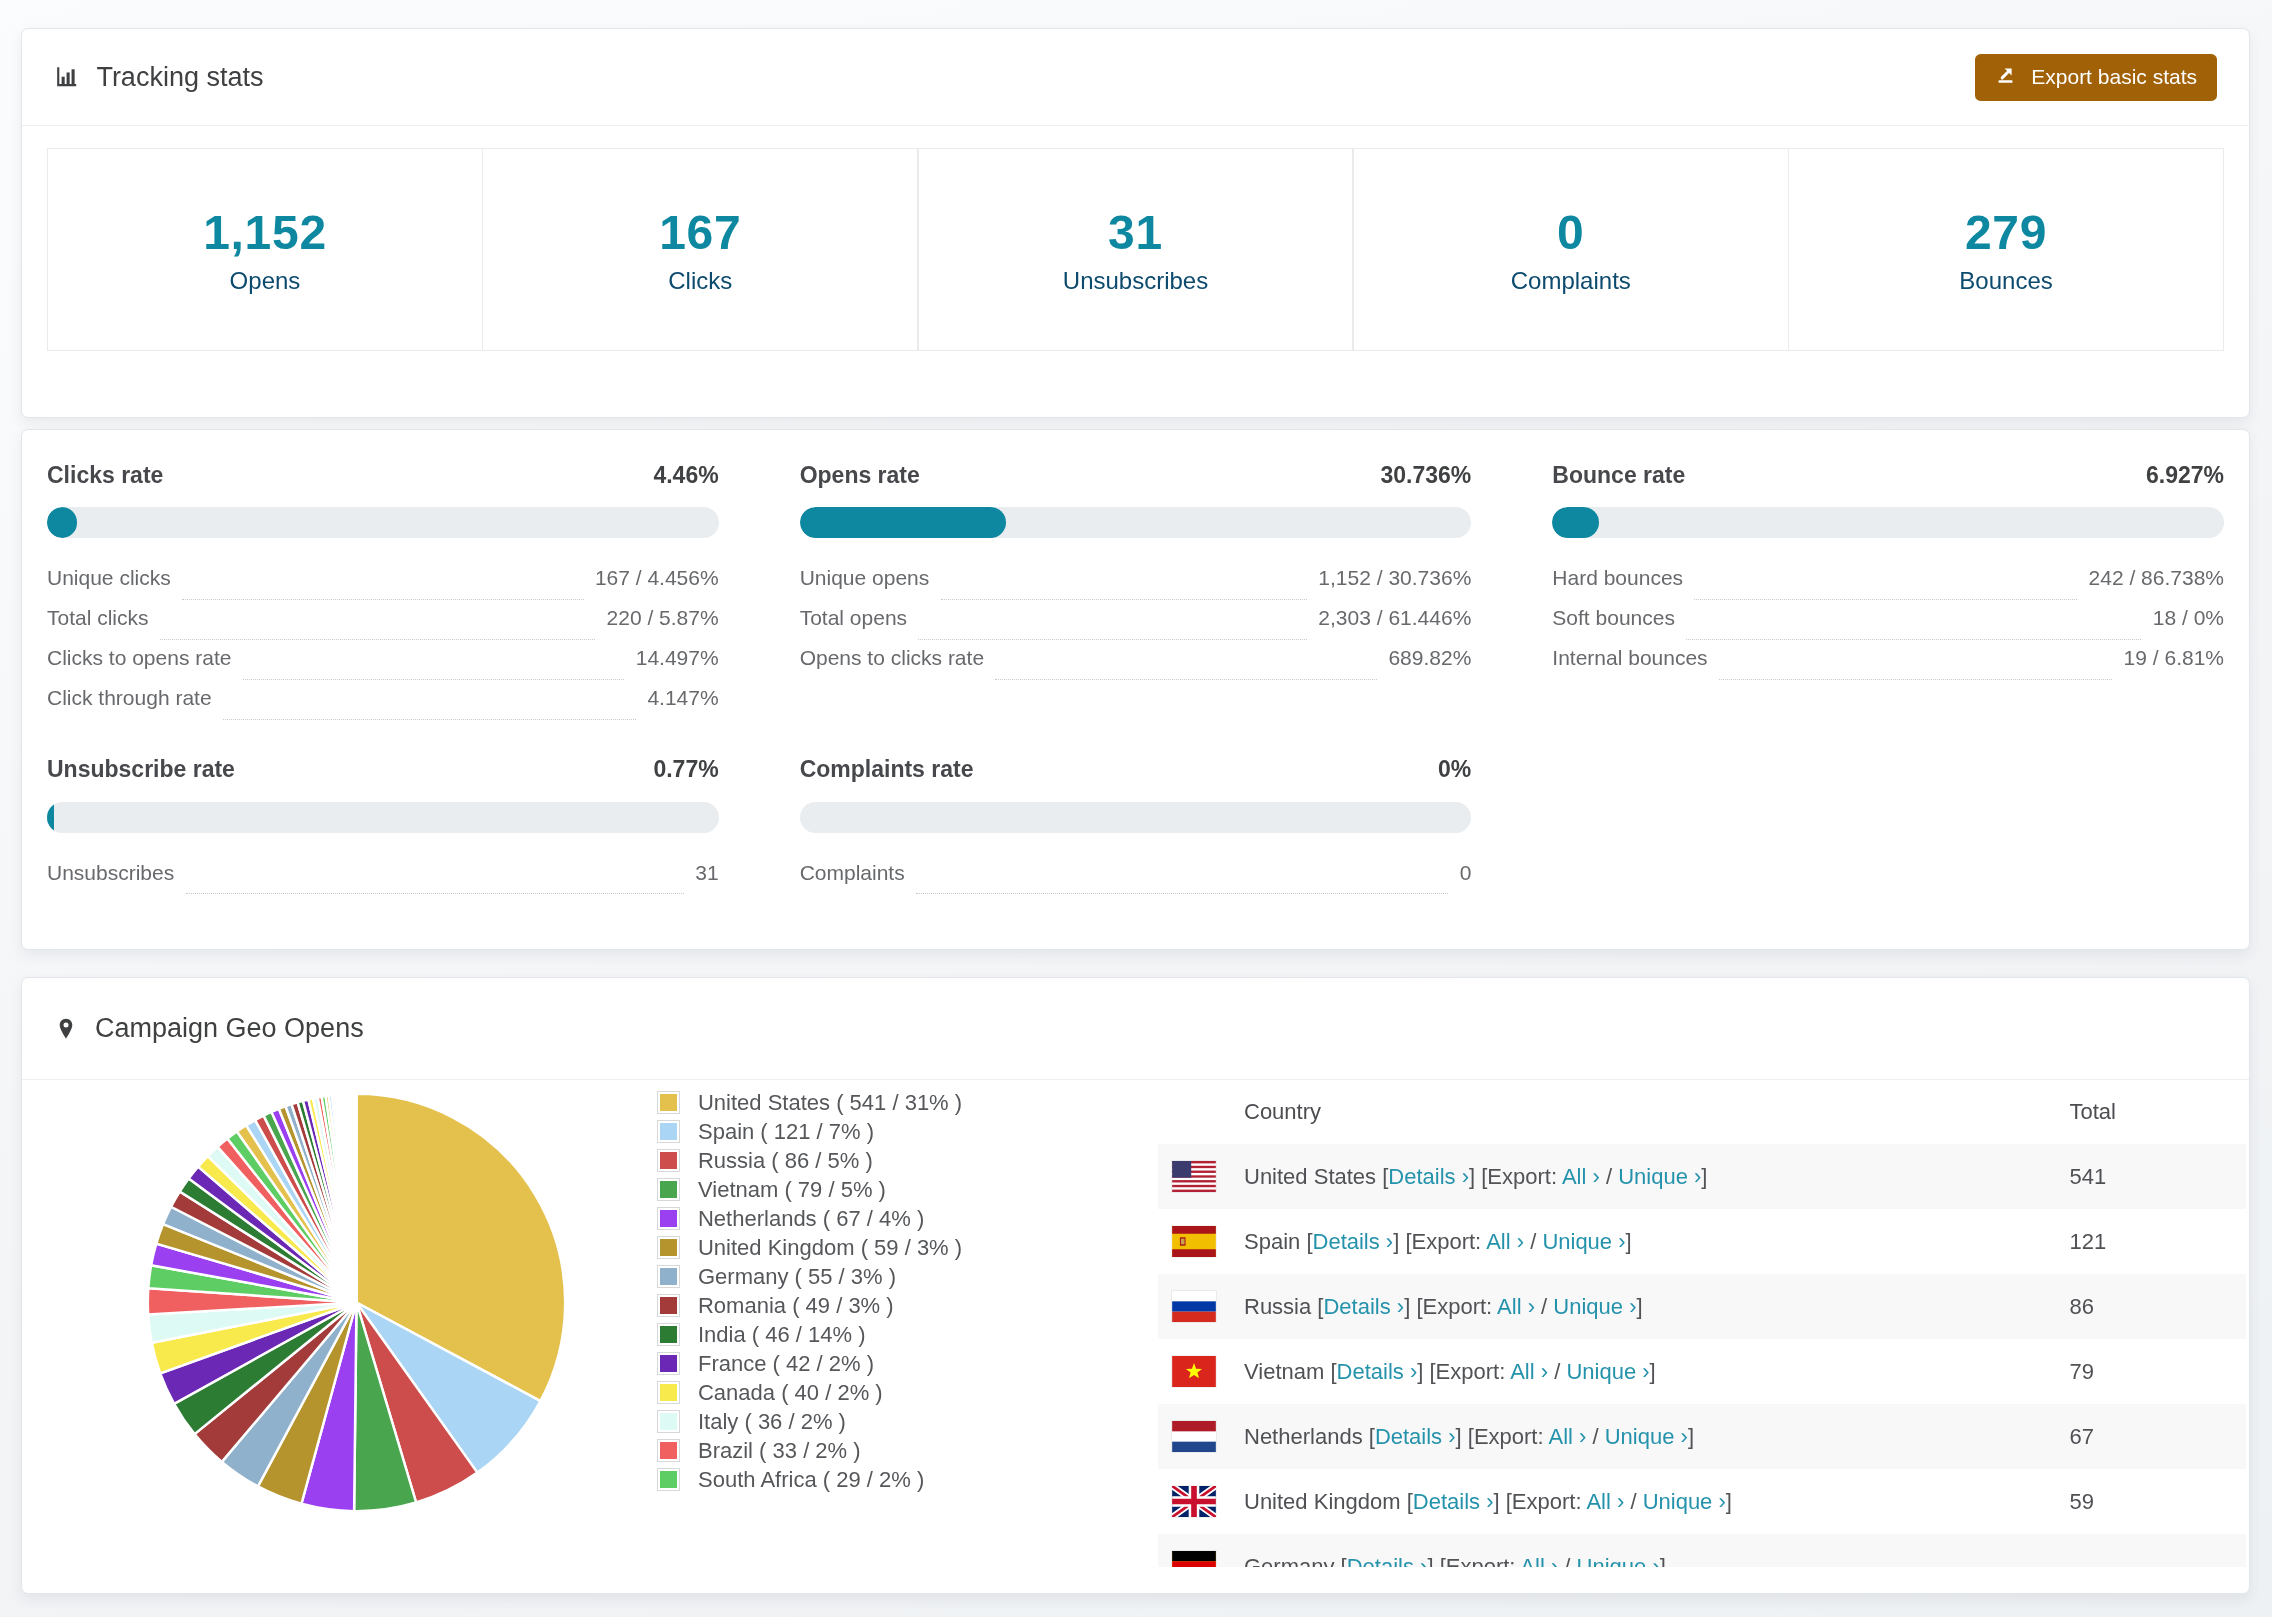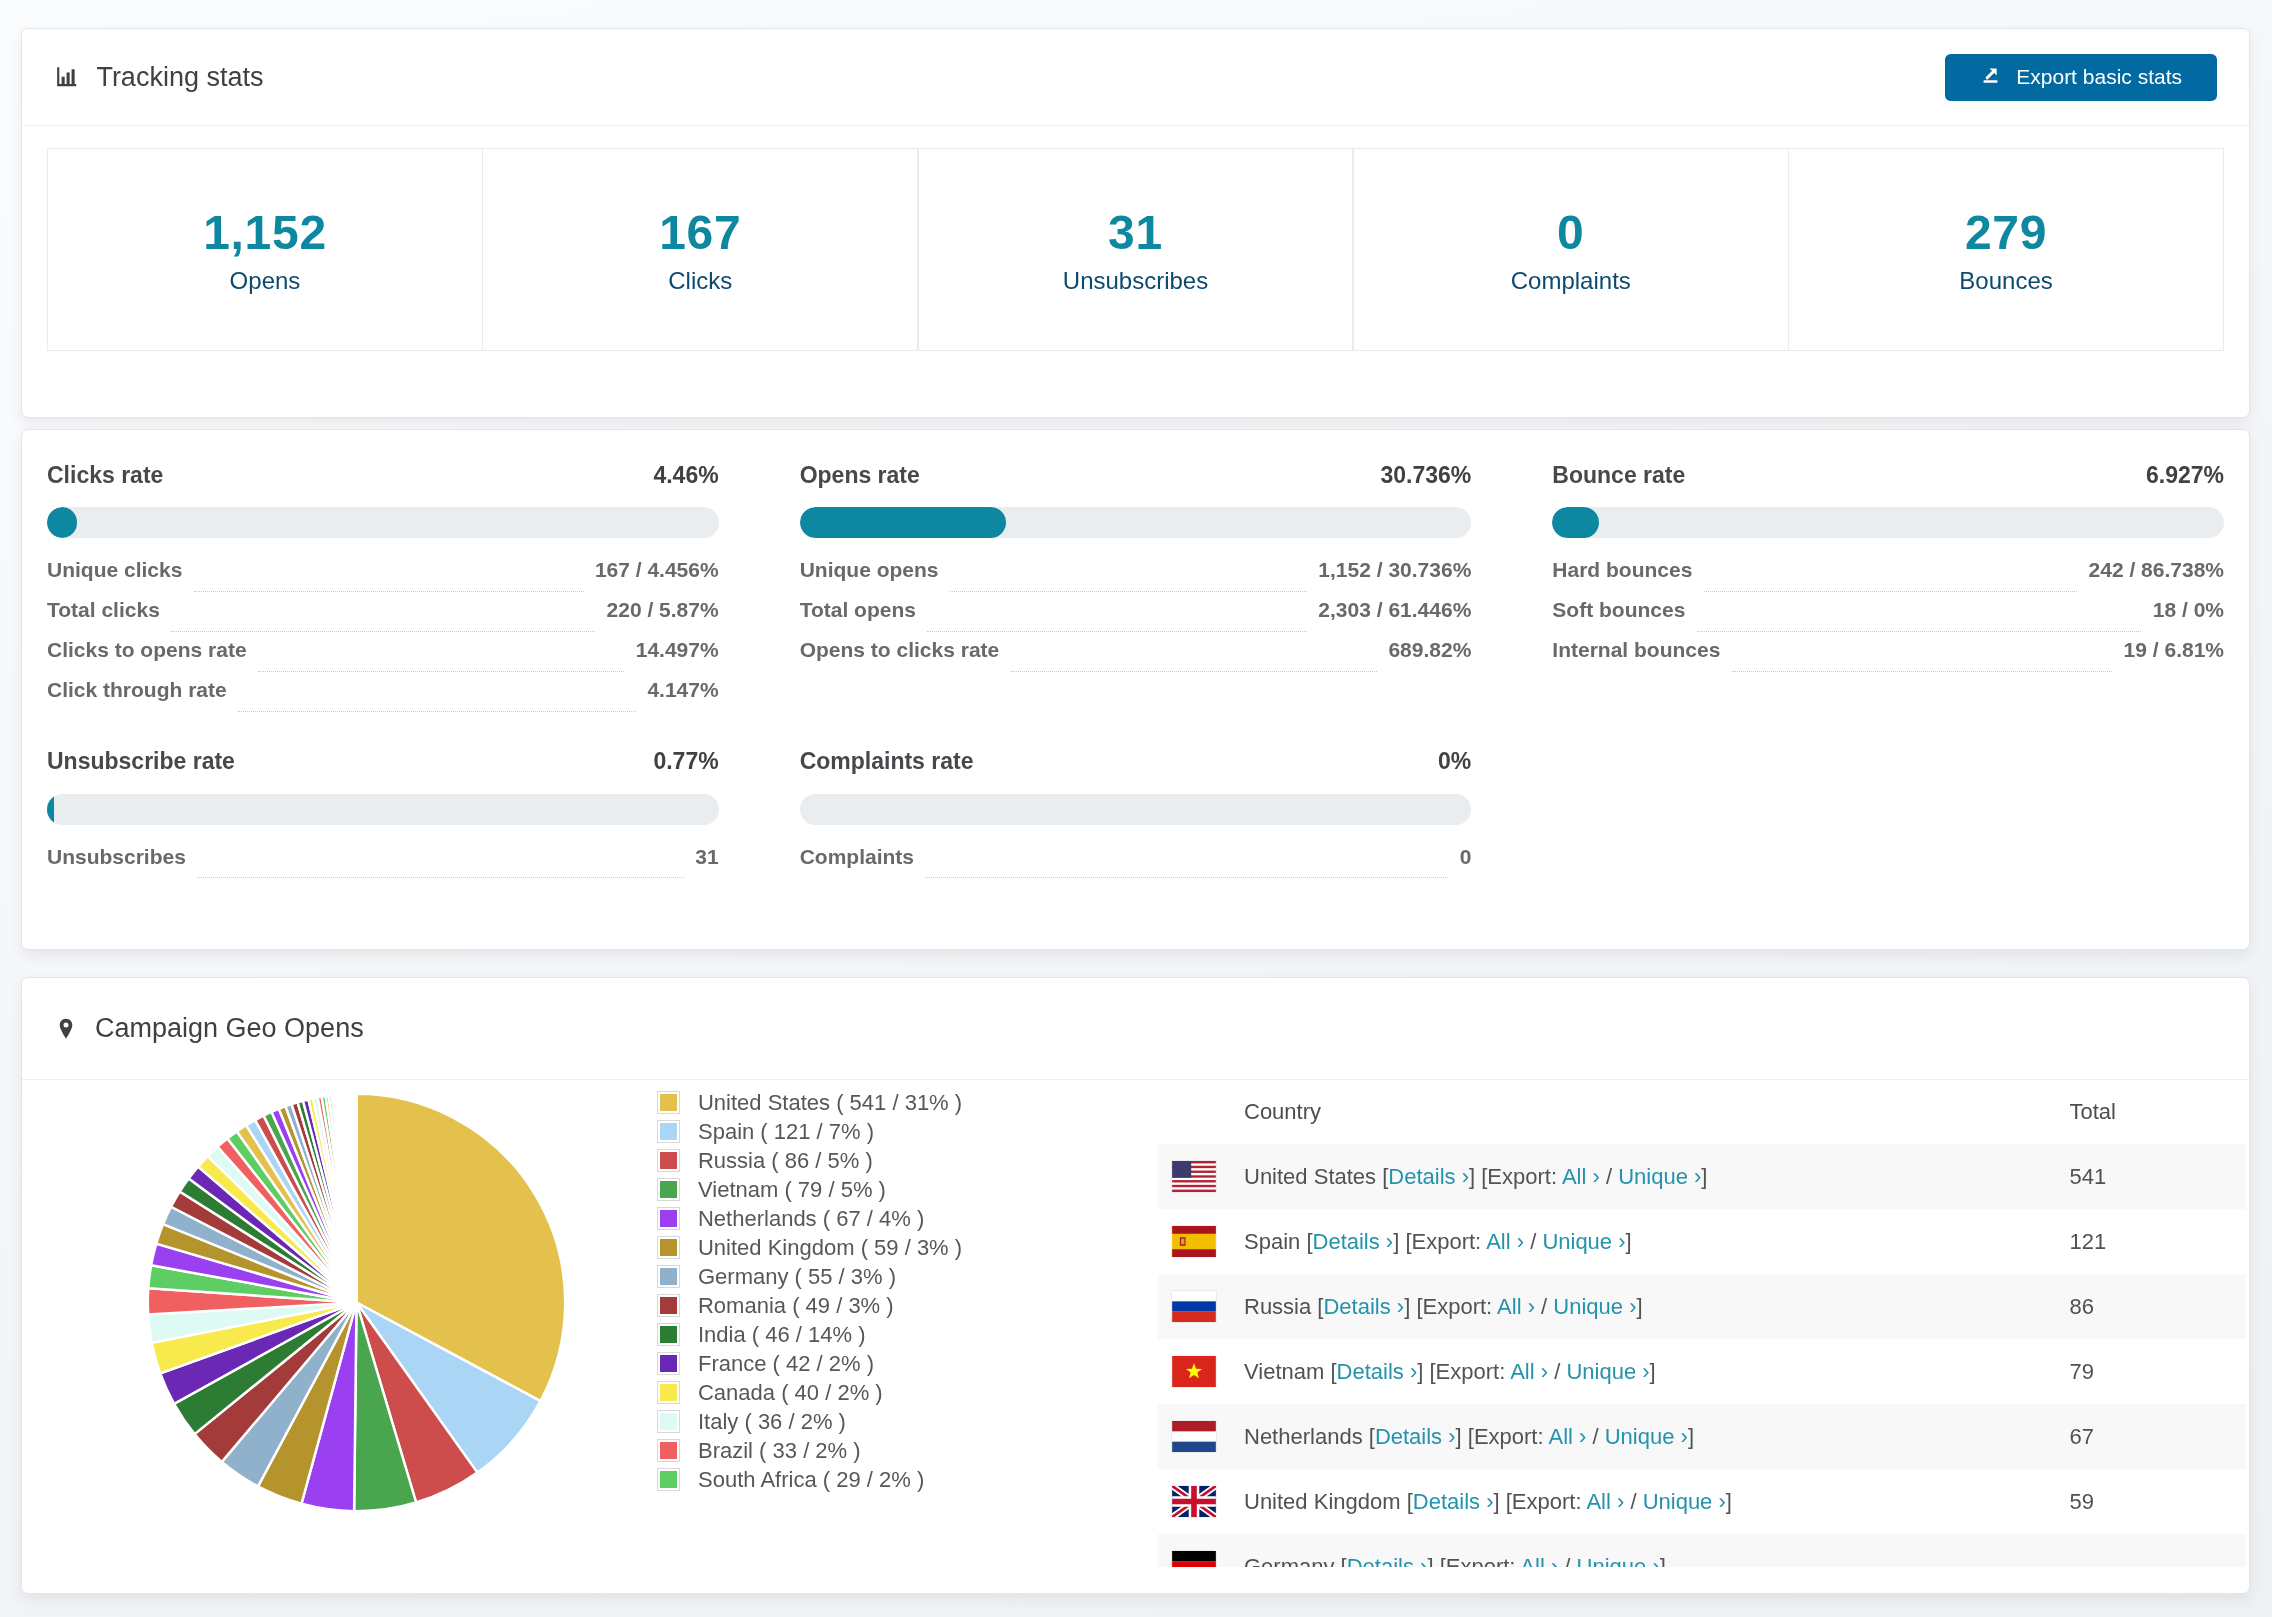--- a/index.html
+++ b/index.html
@@ -19,22 +19,22 @@
   #card-geo      { top:977px; height:617px; overflow:hidden; }
 
   .card-header {
     display:flex; justify-content:space-between; align-items:center;
     height:97px; padding:0 32px; border-bottom:0.7px solid #edeff1;
   }
   .card-title { font-size:27px; color:#3e4042; display:flex; align-items:center; gap:17px; }
   .card-title svg { display:block; }
 
   .btn-export {
-    background:#0369a1; color:#fff; font-size:21px; border:none; border-radius:5.6px;
-    height:47px; padding:0 35px; display:flex; align-items:center; gap:15px; cursor:pointer;
+    background:#a16207; color:#fff; font-size:21px; border:none; border-radius:5.6px;
+    height:47px; padding:0 20px; display:flex; align-items:center; gap:15px; cursor:pointer;
     font-family:"Liberation Sans", sans-serif;
   }
 
   
   .stats-row { position:absolute; left:25px; right:25px; top:119px; display:flex; }
   .stat-box {
     flex:1; margin-left:-0.7px; border:0.7px solid #e9ebed; height:203px; background:#fff;
     display:flex; flex-direction:column; justify-content:center; align-items:center;
   }
   .stat-box:first-child { margin-left:0; }
@@ -44,21 +44,21 @@
   
   .rates-grid {
     position:absolute; left:25px; right:25px; top:32px;
     display:grid; grid-template-columns:1fr 1fr 1fr; column-gap:81px; row-gap:30px;
   }
   .rate-head { display:flex; justify-content:space-between; align-items:baseline; }
   .rate-title { font-size:23px; font-weight:700; color:#46484b; }
   .rate-value { font-size:23px; font-weight:700; color:#3f4143; }
   .pb { margin-top:18.4px; height:31px; border-radius:15.5px; background:#e9edf0; overflow:hidden; }
   .pb-fill { height:100%; border-radius:15.5px; background:#0e87a0; min-width:0; }
-  .rate-rows { margin-top:20px;font-weight:bold; }
+  .rate-rows { margin-top:28px; }
   .r-row { display:flex; align-items:baseline; height:40px; font-size:21px; color:#67696c; }
   .leader { flex:1; align-self:flex-end; margin:0 11.3px 6.4px 11.3px; border-bottom:1.4px dotted #c7c9cb; }
 
   
   .pie-wrap { position:absolute; left:123px; top:113px; width:423px; height:423px; }
   .legend { position:absolute; left:635px; top:110px; list-style:none; }
   .legend li { display:flex; align-items:center; gap:18.4px; height:29px; font-size:22px; color:#55575a; }
   .sw { width:22.6px; height:22.6px; border:1.4px solid #d6d8da; padding:2.1px; background-clip:content-box; flex:0 0 auto; }
 
   .geo-table { position:absolute; left:1136px; right:3.5px; top:102px; height:487px; overflow:hidden; font-size:22px; }

